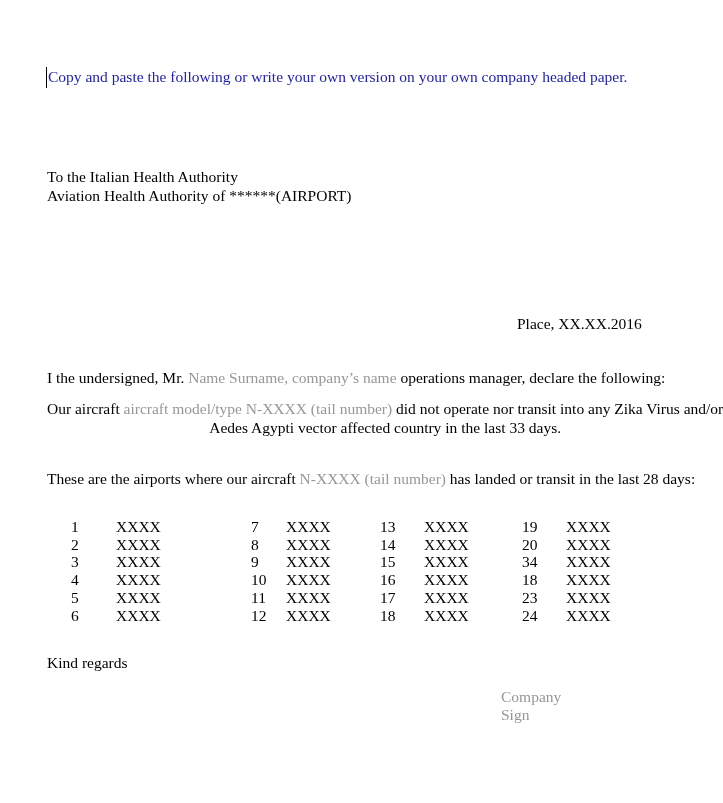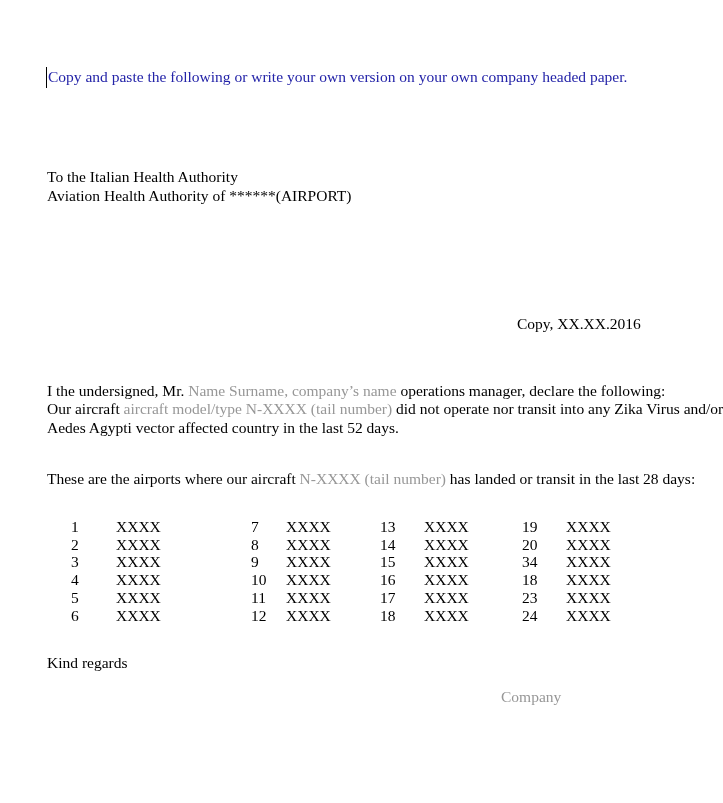--- a/index.html
+++ b/index.html
@@ -45,22 +45,22 @@
     top: 315px;
     left: 517px;
     white-space: nowrap;
   }
   .para {
     position: absolute;
     left: 47px;
     line-height: 19.3px;
     white-space: nowrap;
   }
-  .p-declaration { top: 381px; text-align: right; }
-  .p-aircraft { top: 399px; }
+  .p-declaration { top: 368px; text-align: right; }
+  .p-aircraft { top: 399px; text-align: center; }
   .p-airports { top: 469px; }
   .gray { color: #979797; }
   .airport-table {
     position: absolute;
     top: 518px;
     left: 71px;
     border-collapse: collapse;
     table-layout: fixed;
     font-family: "Liberation Serif", "DejaVu Serif", serif;
     font-size: 15.5px;
@@ -102,28 +102,28 @@
 
   <div class="caret"></div>
 
   <div class="instruction">Copy and paste the following or write your own version on your own company headed paper.</div>
 
   <div class="address">
     <div>To the Italian Health Authority</div>
     <div>Aviation Health Authority of ******(AIRPORT)</div>
   </div>
 
-  <div class="place-line">Copy, XX.XX.2016</div>
+  <div class="place-line">Place, XX.XX.2016</div>
 
   <div class="para p-declaration">
     <span>I the undersigned, Mr. </span><span class="gray">Name Surname, company’s name</span><span> operations manager, declare the following:</span>
   </div>
 
   <div class="para p-aircraft">
-    <span>Our aircraft </span><span class="gray">aircraft model/type N-XXXX (tail number)</span><span> did not operate nor transit into any Zika Virus and/or</span><br><span>Aedes Agypti vector affected country in the last 52 days.</span>
+    <span>Our aircraft </span><span class="gray">aircraft model/type N-XXXX (tail number)</span><span> did not operate nor transit into any Zika Virus and/or</span><br><span>Aedes Agypti vector affected country in the last 33 days.</span>
   </div>
 
   <div class="para p-airports">
     <span>These are the airports where our aircraft </span><span class="gray">N-XXXX (tail number)</span><span> has landed or transit in the last 28 days:</span>
   </div>
 
   <table class="airport-table">
     <tbody>
         <tr>
           <td class="c0">1</td>
@@ -185,15 +185,16 @@
           <td class="c6">24</td>
           <td class="c7">XXXX</td>
         </tr>
       </tbody>
   </table>
 
   <div class="closing">Kind regards</div>
 
   <div class="signature">
     <div>Company</div>
+    <div>Sign</div>
   </div>
 
 </div>
 
 </body></html>

